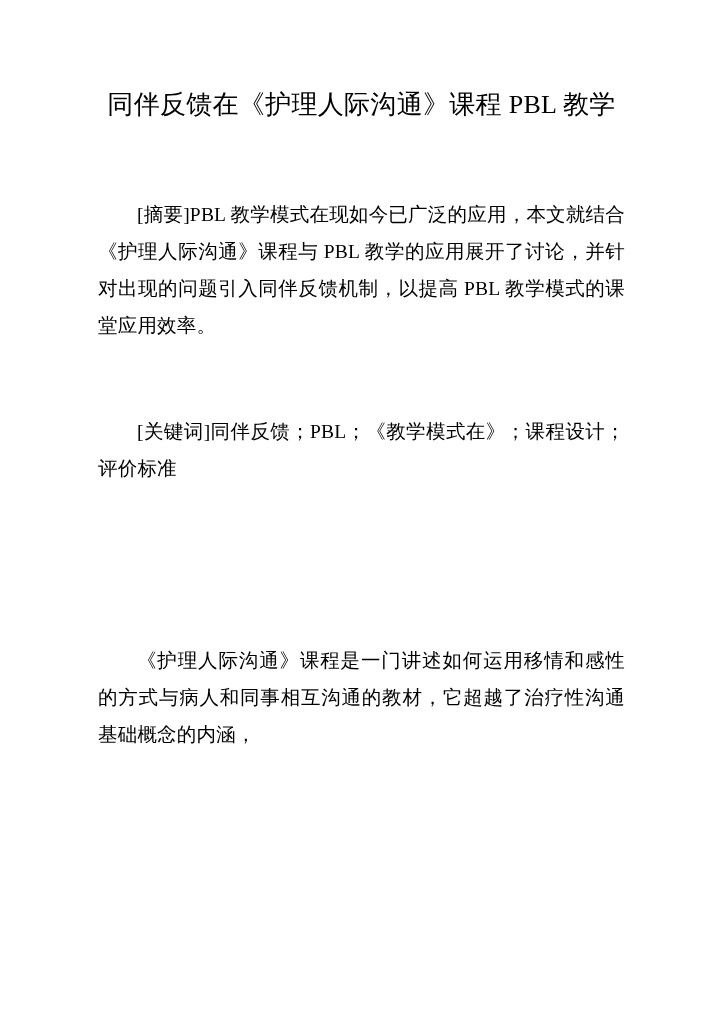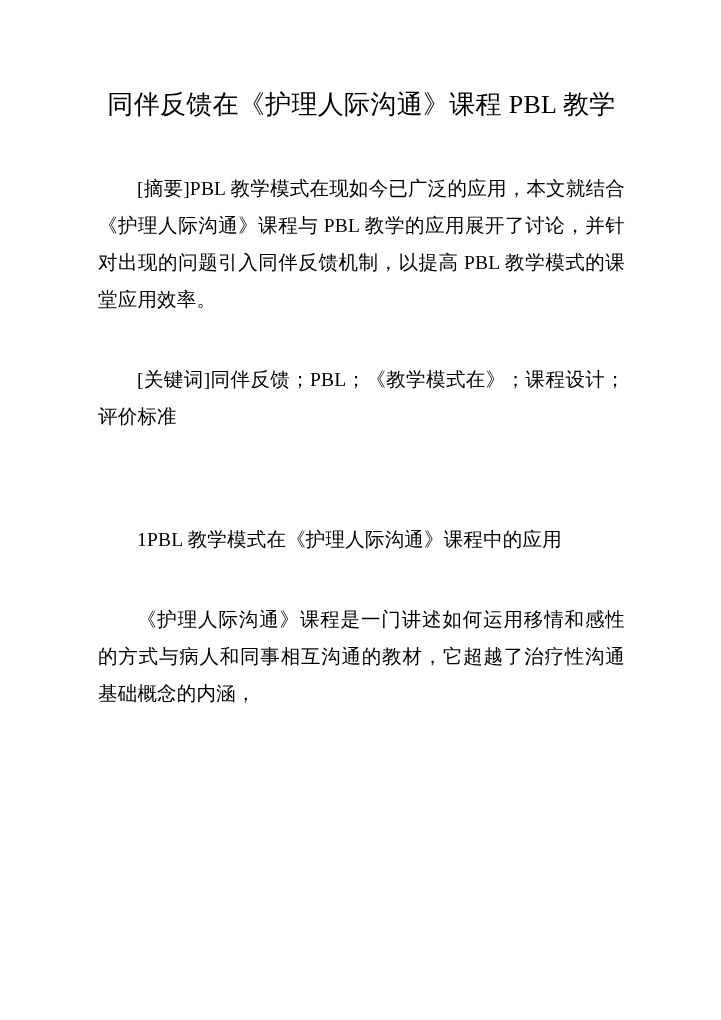--- a/index.html
+++ b/index.html
@@ -42,20 +42,21 @@
   .para {
     margin: 0;
     font-size: 19.5px;
     line-height: 37px;
     text-align: justify;
     text-justify: inter-ideograph;
     letter-spacing: 0.2px;
   }
   .indent {
     text-indent: 2em;
+    margin-top: 26px;
   }
 
   .gap-abstract  { height: 44px; }
   .gap-keywords  { height: 43px; }
   .gap-intro     { height: 43px; }
   .gap-heading   { height: 43px; }
   .gap-after-heading { height: 43px; }
 
   
   .page-number {
@@ -87,21 +88,20 @@
 
     <div class="gap-keywords"></div>
 
     <p class="para indent">[关键词]同伴反馈；PBL；《教学模式在》；课程设计；评价标准</p>
 
     <div class="gap-intro"></div>
 
 
     <div class="gap-heading"></div>
 
-    <p class="para indent">1PBL 教学模式在《护理人际沟通》课程中的应用</p>
 
     <div class="gap-after-heading"></div>
 
     <p class="para indent">《护理人际沟通》课程是一门讲述如何运用移情和感性的方式与病人和同事相互沟通的教材，它超越了治疗性沟通基础概念的内涵，</p>
 
   </div>
 
   <div class="page-number">1</div>
 
 </div>

